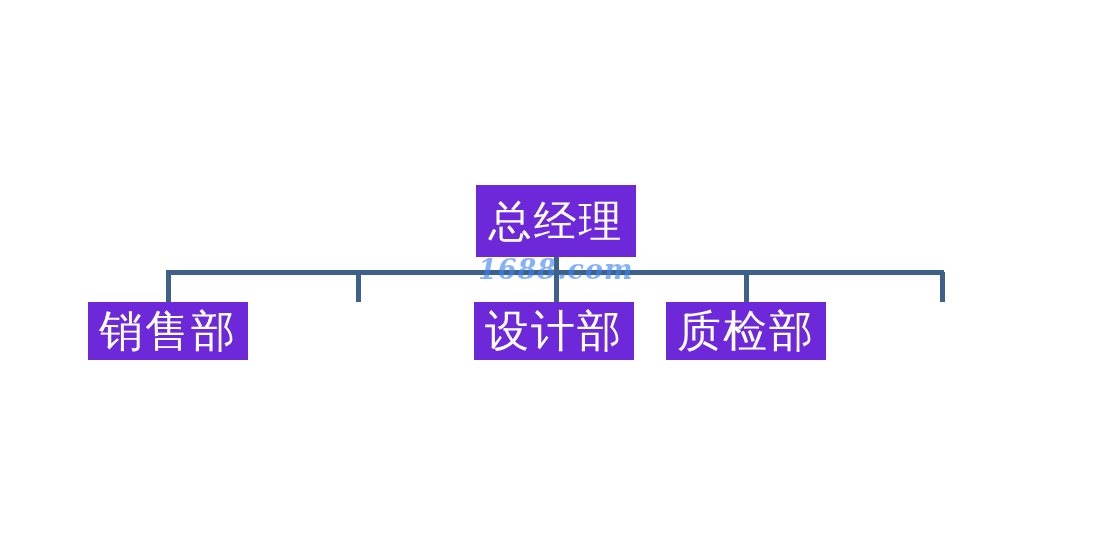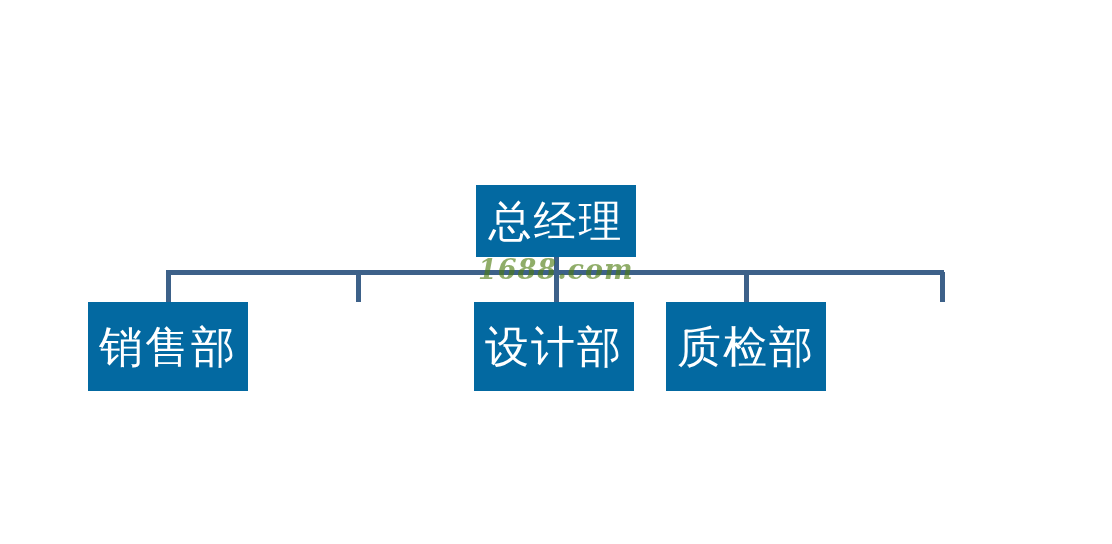--- a/index.html
+++ b/index.html
@@ -34,31 +34,31 @@
   
   .watermark {
     position: absolute;
     left: 478px;
     top: 254px;
     font-family: "DejaVu Serif", "Liberation Serif", serif;
     font-style: italic;
     font-weight: 700;
     font-size: 27px;
     letter-spacing: 1px;
-    color: #4d7c0f;
+    color: #3b82f6;
     opacity: 0.62;
     white-space: nowrap;
     user-select: none;
   }
 
   
   .node {
     position: absolute;
     box-sizing: border-box;
-    background: #0369a1;
+    background: #6d28d9;
     display: flex;
     align-items: center;
     justify-content: center;
     color: #ffffff;
     font-family: "DejaVu Serif", "Liberation Serif", serif;
     font-size: 44px;
     line-height: 1;
     letter-spacing: 2px;
     white-space: nowrap;
   }
@@ -67,21 +67,21 @@
     left: 476px;
     top: 185px;
     width: 160px;
     height: 72px;
     font-size: 43px;
   }
 
   .node.leaf {
     top: 302px;
     width: 160px;
-    height: 89px;
+    height: 58px;
   }
 
   .leaf-0 { left: 88px; }
   .leaf-1 { left: 278px; }
   .leaf-2 { left: 474px; }
   .leaf-3 { left: 666px; }
   .leaf-4 { left: 862px; }
 </style>
 </head>
 <body>

